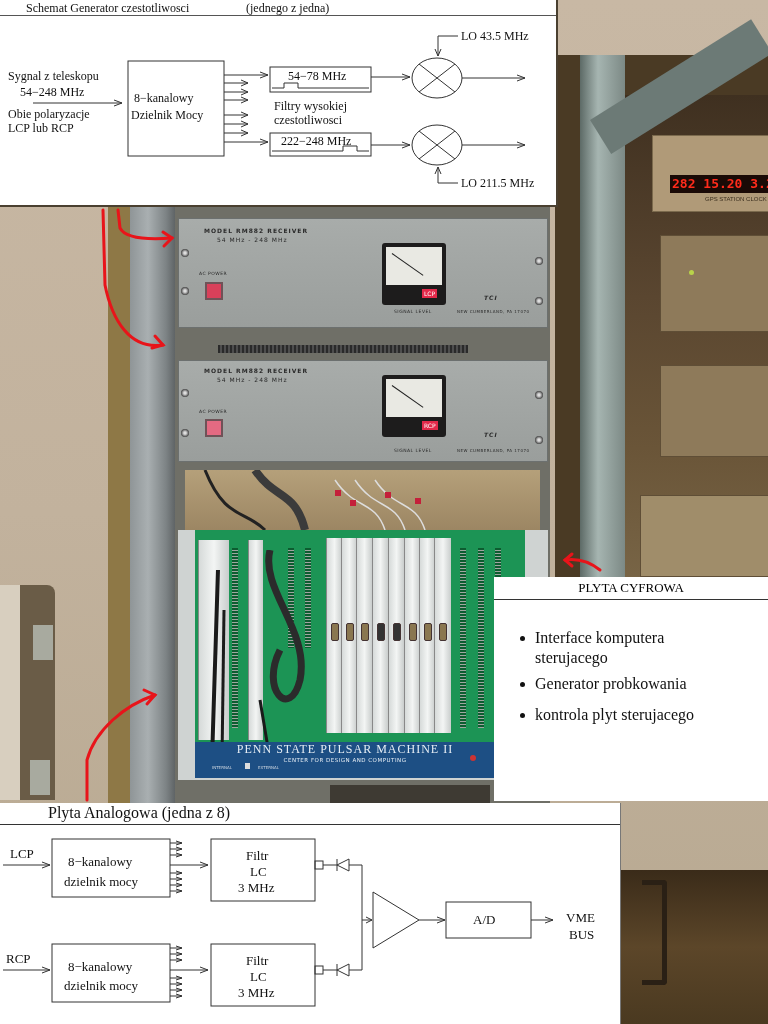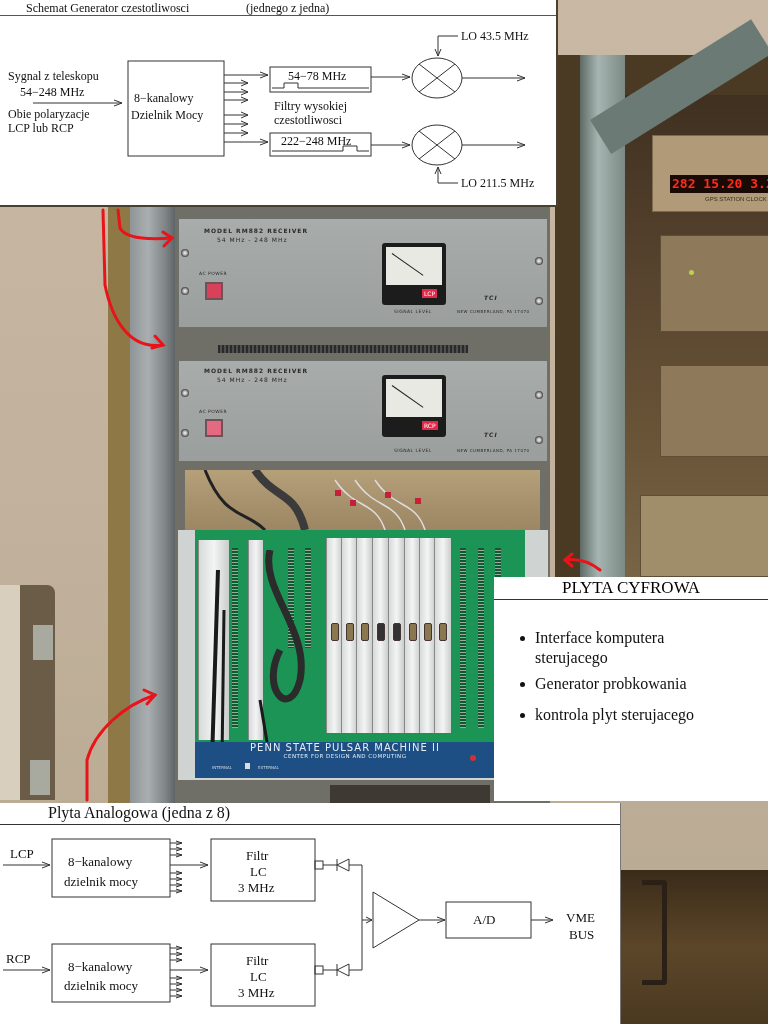--- a/index.html
+++ b/index.html
@@ -34,34 +34,34 @@
   .meter-needle{left:10px;top:10px;width:38px;height:1px;background:#222;transform-origin:left center;transform:rotate(35deg);}
   .meter-badge{background:#e3294a;color:#fff;font-family:"DejaVu Sans",sans-serif;font-size:6px;padding:1px 2px;}
   .screw{width:8px;height:8px;border-radius:50%;background:radial-gradient(circle,#ddd 20%,#444 70%);}
   .vent{background:repeating-linear-gradient(90deg,#2a2a2a 0 2px,#4e4e4e 2px 4px);}
   
   .cage{left:195px;top:530px;width:330px;height:215px;background:#1c9455;}
   .card{background:linear-gradient(90deg,#d6dad9,#f3f5f4 50%,#c9cdcc);border-left:1px solid #888;}
   .db9{width:6px;height:16px;background:#8a7750;border:1px solid #433;border-radius:2px;}
   .pcb-conn{background:repeating-linear-gradient(180deg,#0d5c30 0 2px,#9fa6a0 2px 3px);}
   .pulsar-plate{left:195px;top:742px;width:300px;height:36px;background:#1d4f84;color:#e6eef5;font-family:"DejaVu Sans",sans-serif;text-align:center;}
-  .pulsar-title{font-size:10px;letter-spacing:1px;margin-top:0;}
+  .pulsar-title{font-size:12px;letter-spacing:1px;margin-top:0;font-family:Liberation Serif, serif;}
   .pulsar-sub{font-size:5.5px;letter-spacing:0.5px;}
 
   
   .overlay{left:0;top:0;width:768px;height:1024px;pointer-events:none;}
 
   
   .panel{background:#fff;color:#111;}
   .panel-title{font-family:"Liberation Serif",serif;white-space:nowrap;}
   .dtext{font-family:"Liberation Serif",serif;fill:#111;}
 
   
   .digital{left:494px;top:577px;width:274px;height:224px;background:#fff;}
-  .digital-title{left:494px;top:577px;width:274px;text-align:center;font-size:17px;height:22px;line-height:22px;border-bottom:1px solid #333;}
+  .digital-title{left:494px;top:577px;width:274px;text-align:center;font-size:13px;height:22px;line-height:22px;border-bottom:1px solid #333;}
   .digital-list{left:518px;top:628px;margin:0;padding:0;list-style:none;font-size:16px;line-height:20px;color:#111;}
   .digital-list li{position:relative;padding-left:17px;margin-bottom:11px;white-space:nowrap;}
   .digital-list li::before{content:"";position:absolute;left:2px;top:8px;width:5px;height:5px;border-radius:50%;background:#111;}
 </style>
 </head>
 <body>
 
 <div class="abs wall"></div>
 <div class="abs monitor"></div>
 <div class="abs monitor-slot"></div>

